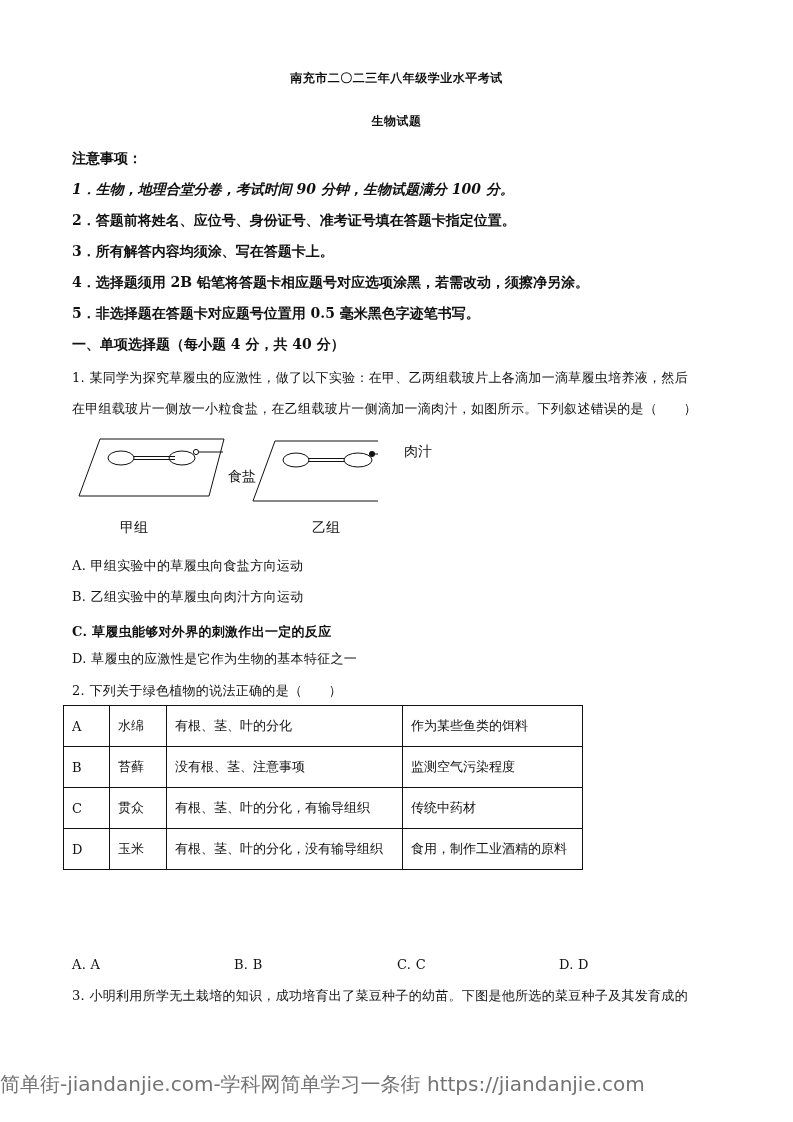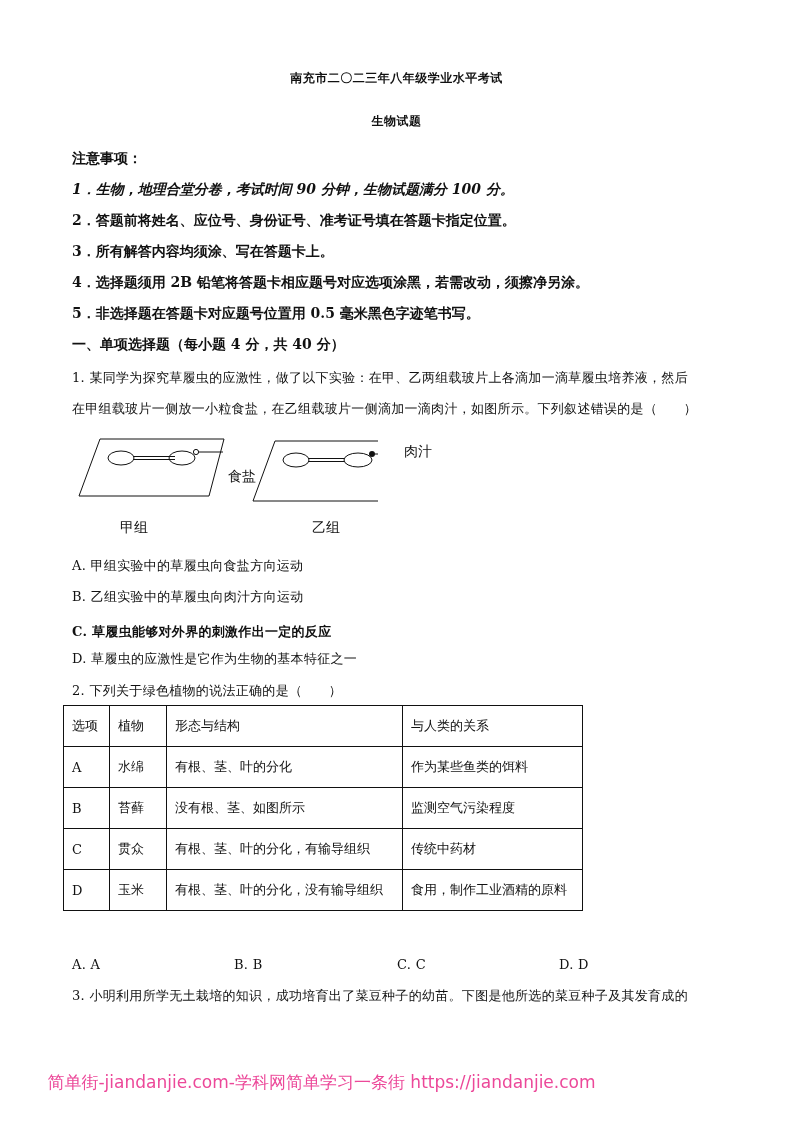--- a/index.html
+++ b/index.html
@@ -4,21 +4,21 @@
 <style>
   html, body { margin:0; padding:0; background:#ffffff; }
   body { width:793px; height:1122px; position:relative; overflow:hidden; color:#111; font-family:"DejaVu Serif","Liberation Serif",serif; }
   .abs { position:absolute; white-space:nowrap; }
   .title { left:0; width:793px; text-align:center; font-family:"DejaVu Sans","Liberation Sans",sans-serif; font-weight:bold; font-size:12px; letter-spacing:0.5px; }
   .bold { font-weight:bold; font-size:14px; font-family:"DejaVu Serif","Liberation Serif",serif; }
   .body { font-size:13px; letter-spacing:0.3px; }
   .fig-label { font-family:"DejaVu Sans","Liberation Sans",sans-serif; font-size:14px; }
   table.q2 { position:absolute; left:63px; top:705px; border-collapse:collapse; font-size:13px; }
   table.q2 td { border:1.3px solid #111; height:40px; padding:0 0 0 8px; vertical-align:middle; white-space:nowrap; }
-  .footer { left:0; width:643px; text-align:center; top:1071px; font-family:"DejaVu Sans","Liberation Sans",sans-serif; font-size:17px; color:#ec4899; }
+  .footer { left:0; width:643px; text-align:center; top:1071px; font-family:"DejaVu Sans","Liberation Sans",sans-serif; font-size:20px; color:#737373; }
 </style>
 </head>
 <body>
 
 <div class="abs title" style="top:70px;">南充市二〇二三年八年级学业水平考试</div>
 <div class="abs title" style="top:113px;">生物试题</div>
 
 <div class="abs bold" style="left:72px;top:150px;">注意事项：</div>
 <div class="abs bold" style="left:72px;top:181px;font-style:italic;">1．生物，地理合堂分卷，考试时间 90 分钟，生物试题满分 100 分。</div>
 <div class="abs bold" style="left:72px;top:212px;">2．答题前将姓名、应位号、身份证号、准考证号填在答题卡指定位置。</div>
@@ -61,36 +61,30 @@
 <div class="abs body" style="left:72px;top:682px;">2. 下列关于绿色植物的说法正确的是（　　）</div>
 
 <table class="q2">
   <colgroup>
     <col style="width:46px">
       <col style="width:57px">
       <col style="width:236px">
       <col style="width:180px">
   </colgroup>
   <tbody>
-      <tr>
-    <td>选项</td>
-    <td>植物</td>
-    <td>形态与结构</td>
-    <td>与人类的关系</td>
-  </tr>
   <tr>
     <td>A</td>
     <td>水绵</td>
     <td>有根、茎、叶的分化</td>
     <td>作为某些鱼类的饵料</td>
   </tr>
   <tr>
     <td>B</td>
     <td>苔藓</td>
-    <td>没有根、茎、如图所示</td>
+    <td>没有根、茎、注意事项</td>
     <td>监测空气污染程度</td>
   </tr>
   <tr>
     <td>C</td>
     <td>贯众</td>
     <td>有根、茎、叶的分化，有输导组织</td>
     <td>传统中药材</td>
   </tr>
   <tr>
     <td>D</td>

